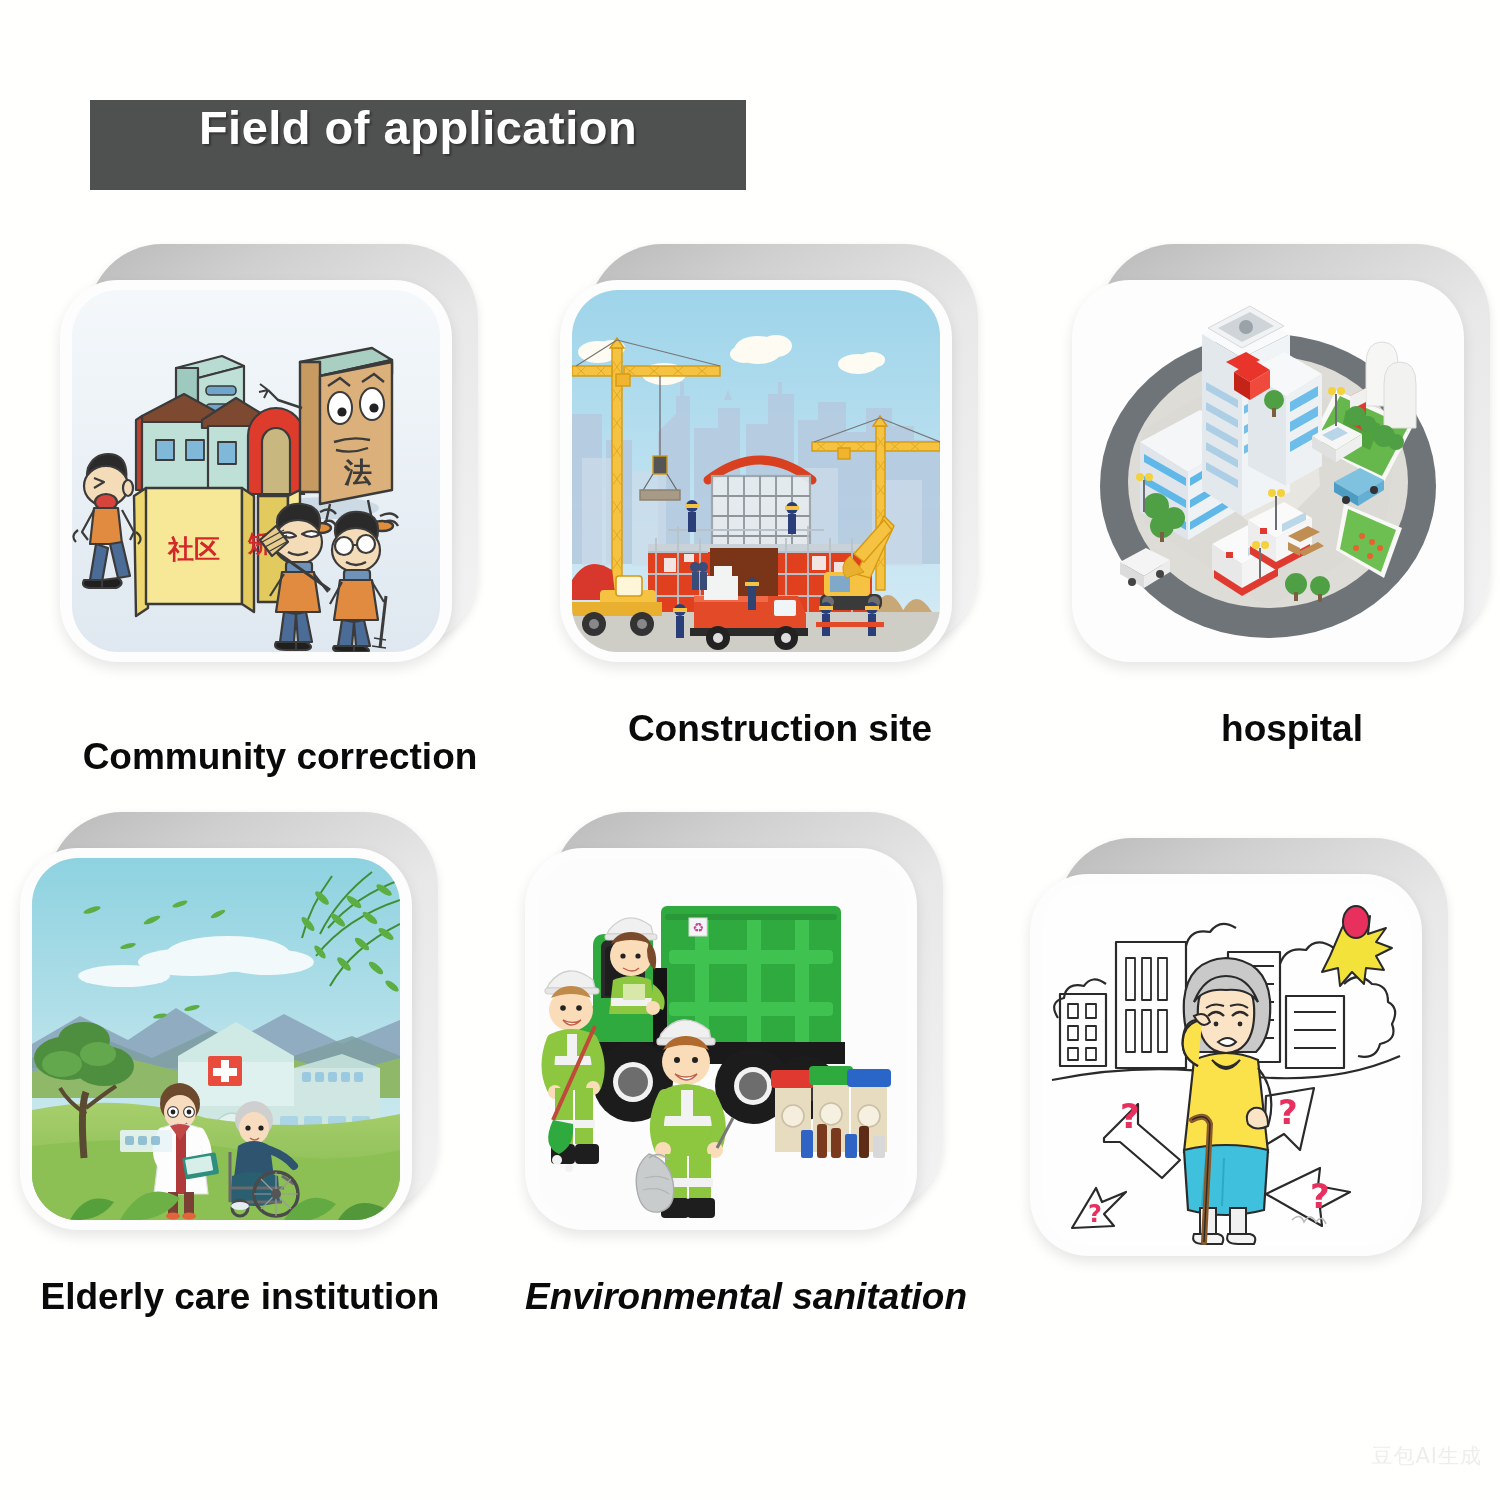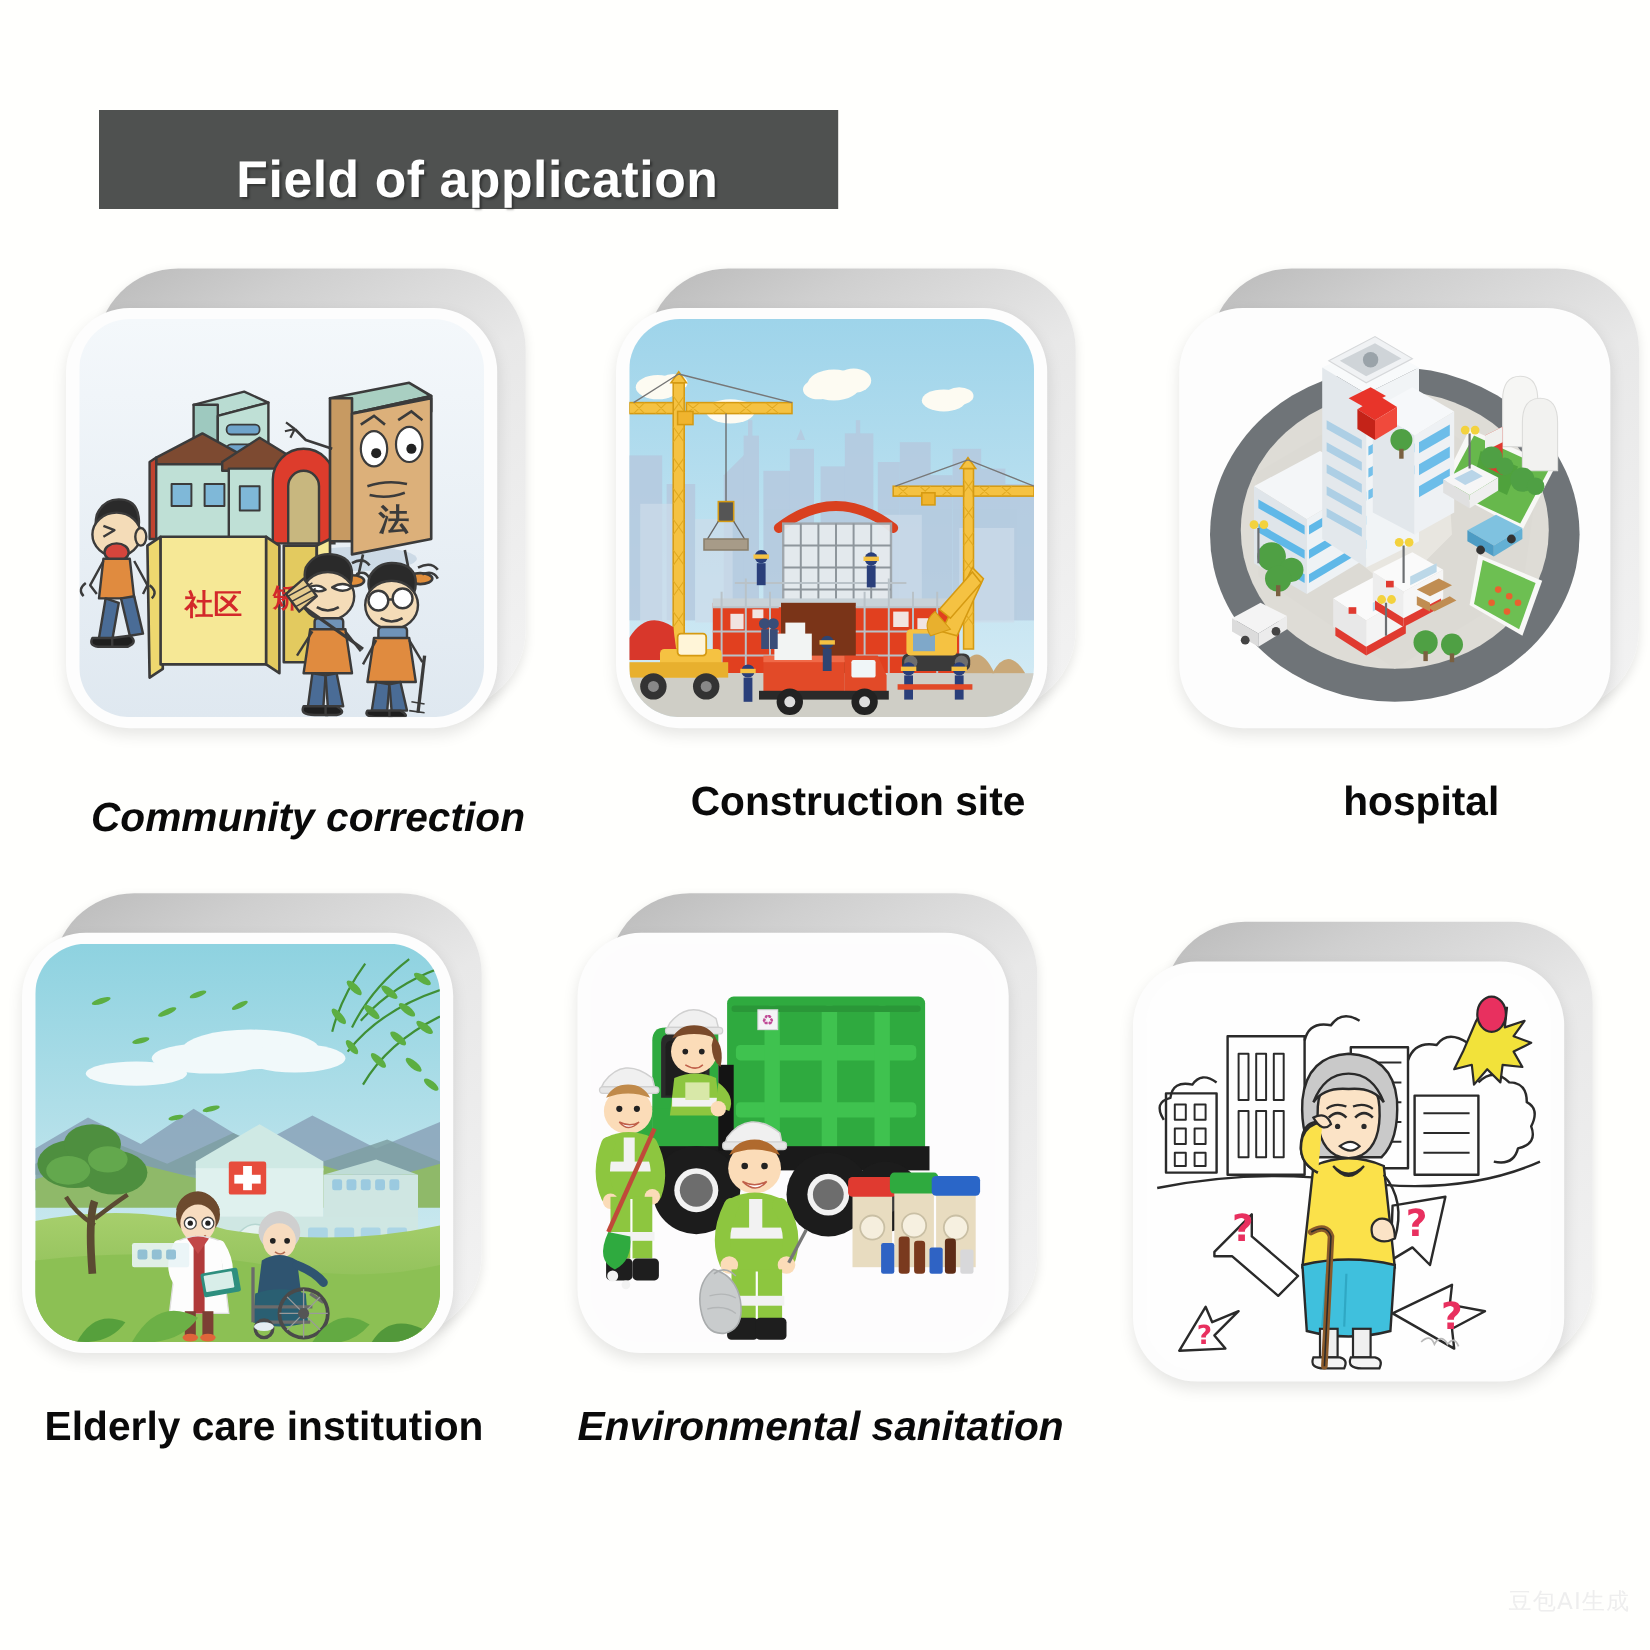--- a/index.html
+++ b/index.html
@@ -6,21 +6,21 @@
   body{
     width:1500px;height:1500px;
     background:#fffffd;
     font-family:"Liberation Sans",sans-serif;
     overflow:hidden;position:relative;
   }
   
   #banner{
     position:absolute;left:90px;top:100px;width:656px;height:90px;
     background:#4f5150;
-    display:flex;align-items:flex-end;justify-content:center;padding-left:16px;
+    display:flex;align-items:flex-start;justify-content:center;
   }
   #banner-text{
     color:#ffffff;font-size:47px;font-weight:bold;letter-spacing:.5px;
     text-shadow:2px 2px 2px rgba(0,0,0,.35);
     white-space:nowrap;
   }
   
   #grid{position:absolute;left:0;top:0;width:1500px;height:1500px;}
   .cell{position:absolute;}
   .card{position:absolute;left:0;top:0;width:400px;height:400px;}
@@ -212,21 +212,21 @@
             </g>
 
             <g stroke="#3b3b3b" stroke-width="2.4" fill="none">
               <path d="M252 232 q8 -4 12 4"></path>
               <path d="M248 222 q10 -6 16 2"></path>
             </g>
           </svg>
         </div>
       </div>
     </div>
-    <div class="caption" style="top:466px;font-style:italic;">Community correction</div>
+    <div class="caption" style="top:480px;">Community correction</div>
   </div>
 
   <div class="cell" style="left:560px;top:256px;width:440px;height:480px;">
     <div class="card">
       <div class="plate"></div>
       <div class="sheet">
         <div class="art">
           <svg viewBox="0 0 368 362" xmlns="http://www.w3.org/2000/svg">
             <defs>
               <linearGradient id="sky" x1="0" y1="0" x2="0" y2="1">

